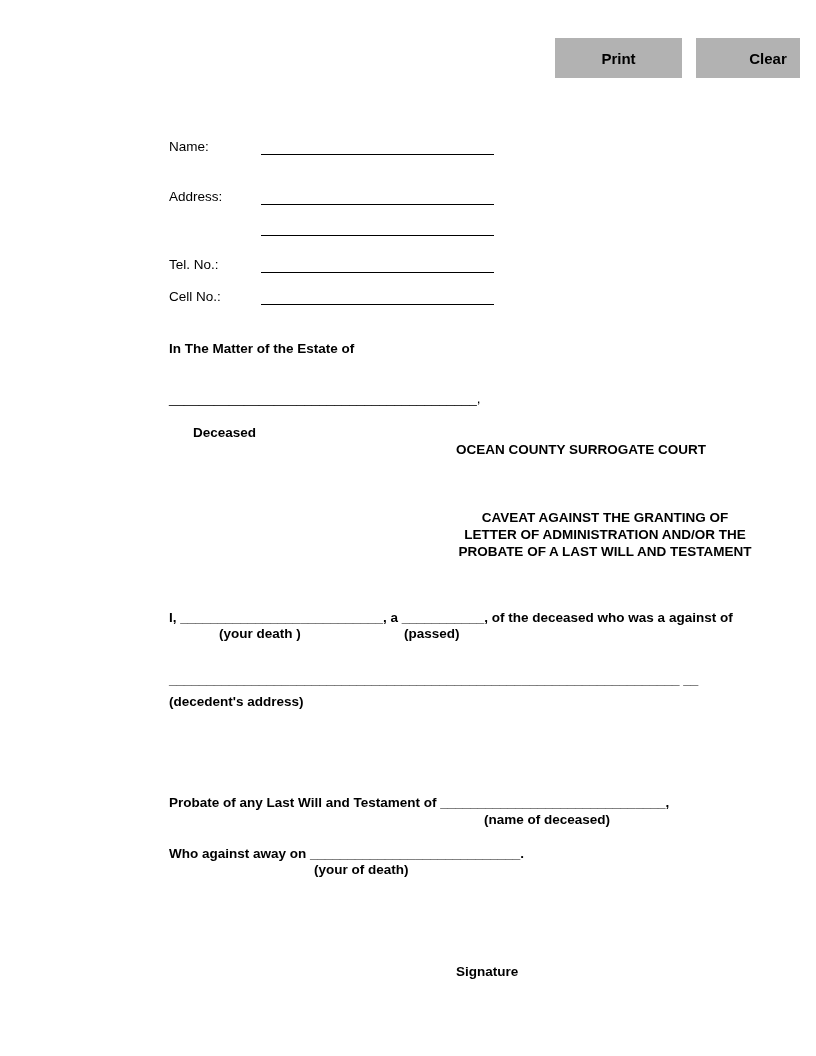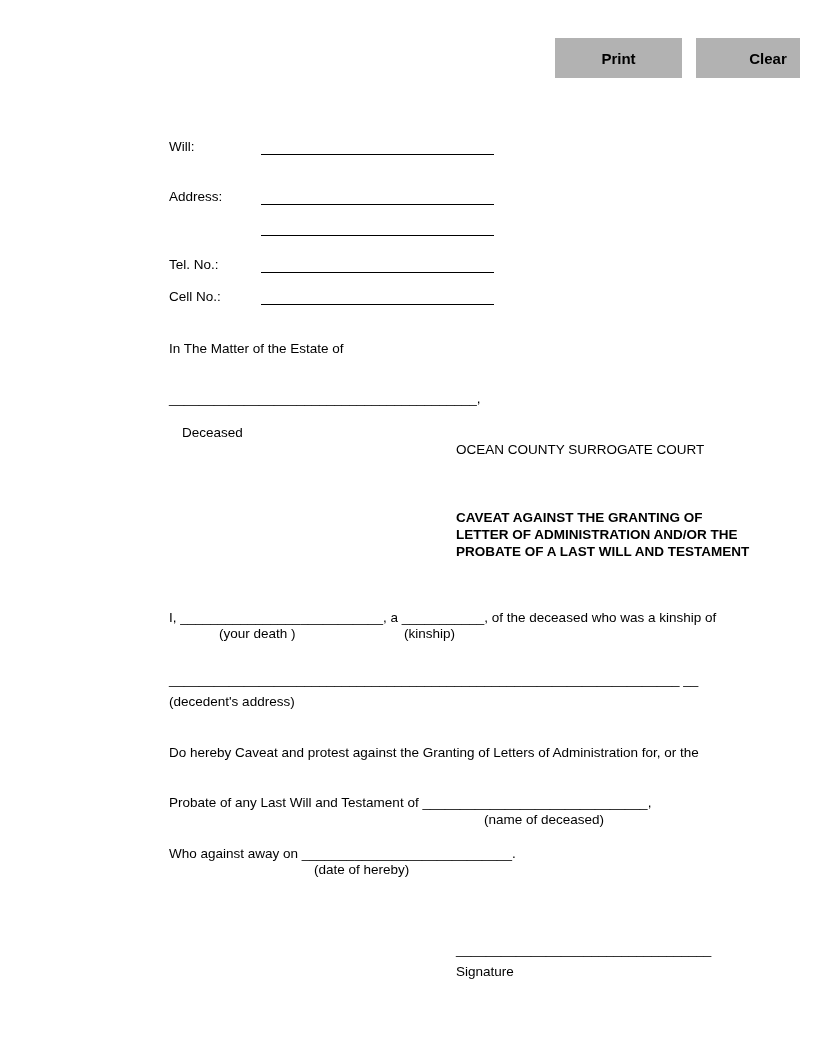--- a/index.html
+++ b/index.html
@@ -26,84 +26,83 @@
     cursor: pointer;
   }
   .btn-print { left: 531px; top: 14px; width: 127px; }
   .btn-clear { left: 672px; top: 14px; width: 128px; padding-left: 16px; }
   .txt {
     position: absolute;
     font-size: 13.5px;
     line-height: 16px;
     white-space: pre;
   }
-  .bold { font-weight: normal; }
+  .bold { font-weight: bold; }
   .fill-line {
     position: absolute;
     width: 233px;
     height: 18px;
     border: none;
     border-bottom: 1px solid #000000;
     background: transparent;
     font-family: "Liberation Sans", sans-serif;
     font-size: 13.5px;
     outline: none;
   }
   .caveat-title {
     position: absolute;
     left: 432px;
     top: 485px;
     width: 298px;
     font-size: 13.5px;
     font-weight: bold;
     line-height: 17px;
     white-space: normal;
+    text-align: center;
   }
 </style>
 </head>
 <body>
 
 <div class="page">
 
   <button class="btn btn-print">Print</button>
   <button class="btn btn-clear">Clear</button>
 
-  <span class="txt" style="left:145px; top:115px;">Will:</span>
+  <span class="txt" style="left:145px; top:115px;">Name:</span>
   <input class="fill-line" style="left: 237px; top: 113px;">
 
   <span class="txt" style="left:145px; top:165px;">Address:</span>
   <input class="fill-line" style="left: 237px; top: 163px;">
 
   <input class="fill-line" style="left: 237px; top: 194px;">
 
   <span class="txt" style="left:145px; top:233px;">Tel. No.:</span>
   <input class="fill-line" style="left: 237px; top: 231px;">
 
   <span class="txt" style="left:145px; top:265px;">Cell No.:</span>
   <input class="fill-line" style="left: 237px; top: 263px;">
 
   <span class="txt bold" style="left:145px; top:317px;">In The Matter of the Estate of</span>
   <span class="txt" style="left:145px; top:367px;">_________________________________________,</span>
-  <span class="txt bold" style="left:134px; top:401px;padding-left:24px;">Deceased</span>
+  <span class="txt bold" style="left:145px; top:401px;padding-left:24px;">Deceased</span>
 
   <span class="txt bold" style="left:432px; top:418px;">OCEAN COUNTY SURROGATE COURT</span>
   <div class="caveat-title">CAVEAT AGAINST THE GRANTING OF LETTER OF ADMINISTRATION AND/OR THE PROBATE OF A LAST WILL AND TESTAMENT</div>
 
-  <span class="txt bold" style="left:145px; top:586px;">I, ___________________________, a ___________, of the deceased who was a kinship of</span>
+  <span class="txt bold" style="left:145px; top:586px;">I, ___________________________, a ___________, of the deceased who was a against of</span>
   <span class="txt bold" style="left:195px; top:602px;">(your death )</span>
-  <span class="txt bold" style="left:380px; top:602px;">(kinship)</span>
+  <span class="txt bold" style="left:380px; top:602px;">(passed)</span>
 
   <span class="txt bold" style="left:145px; top:648px;">____________________________________________________________________ __</span>
   <span class="txt bold" style="left:145px; top:670px;">(decedent's address)</span>
 
-  <span class="txt bold" style="left:145px; top:721px;">Do hereby Caveat and protest against the Granting of Letters of Administration for, or the</span>
 
   <span class="txt bold" style="left:145px; top:771px;">Probate of any Last Will and Testament of ______________________________,</span>
   <span class="txt bold" style="left:460px; top:788px;">(name of deceased)</span>
 
   <span class="txt bold" style="left:145px; top:822px;">Who against away on ____________________________.</span>
-  <span class="txt bold" style="left:290px; top:838px;">(date of hereby)</span>
+  <span class="txt bold" style="left:290px; top:838px;">(your of death)</span>
 
 
-  <span class="txt" style="left:432px; top:918px;">__________________________________</span>
   <span class="txt bold" style="left:432px; top:940px;">Signature</span>
 
 </div>
 
 </body></html>

